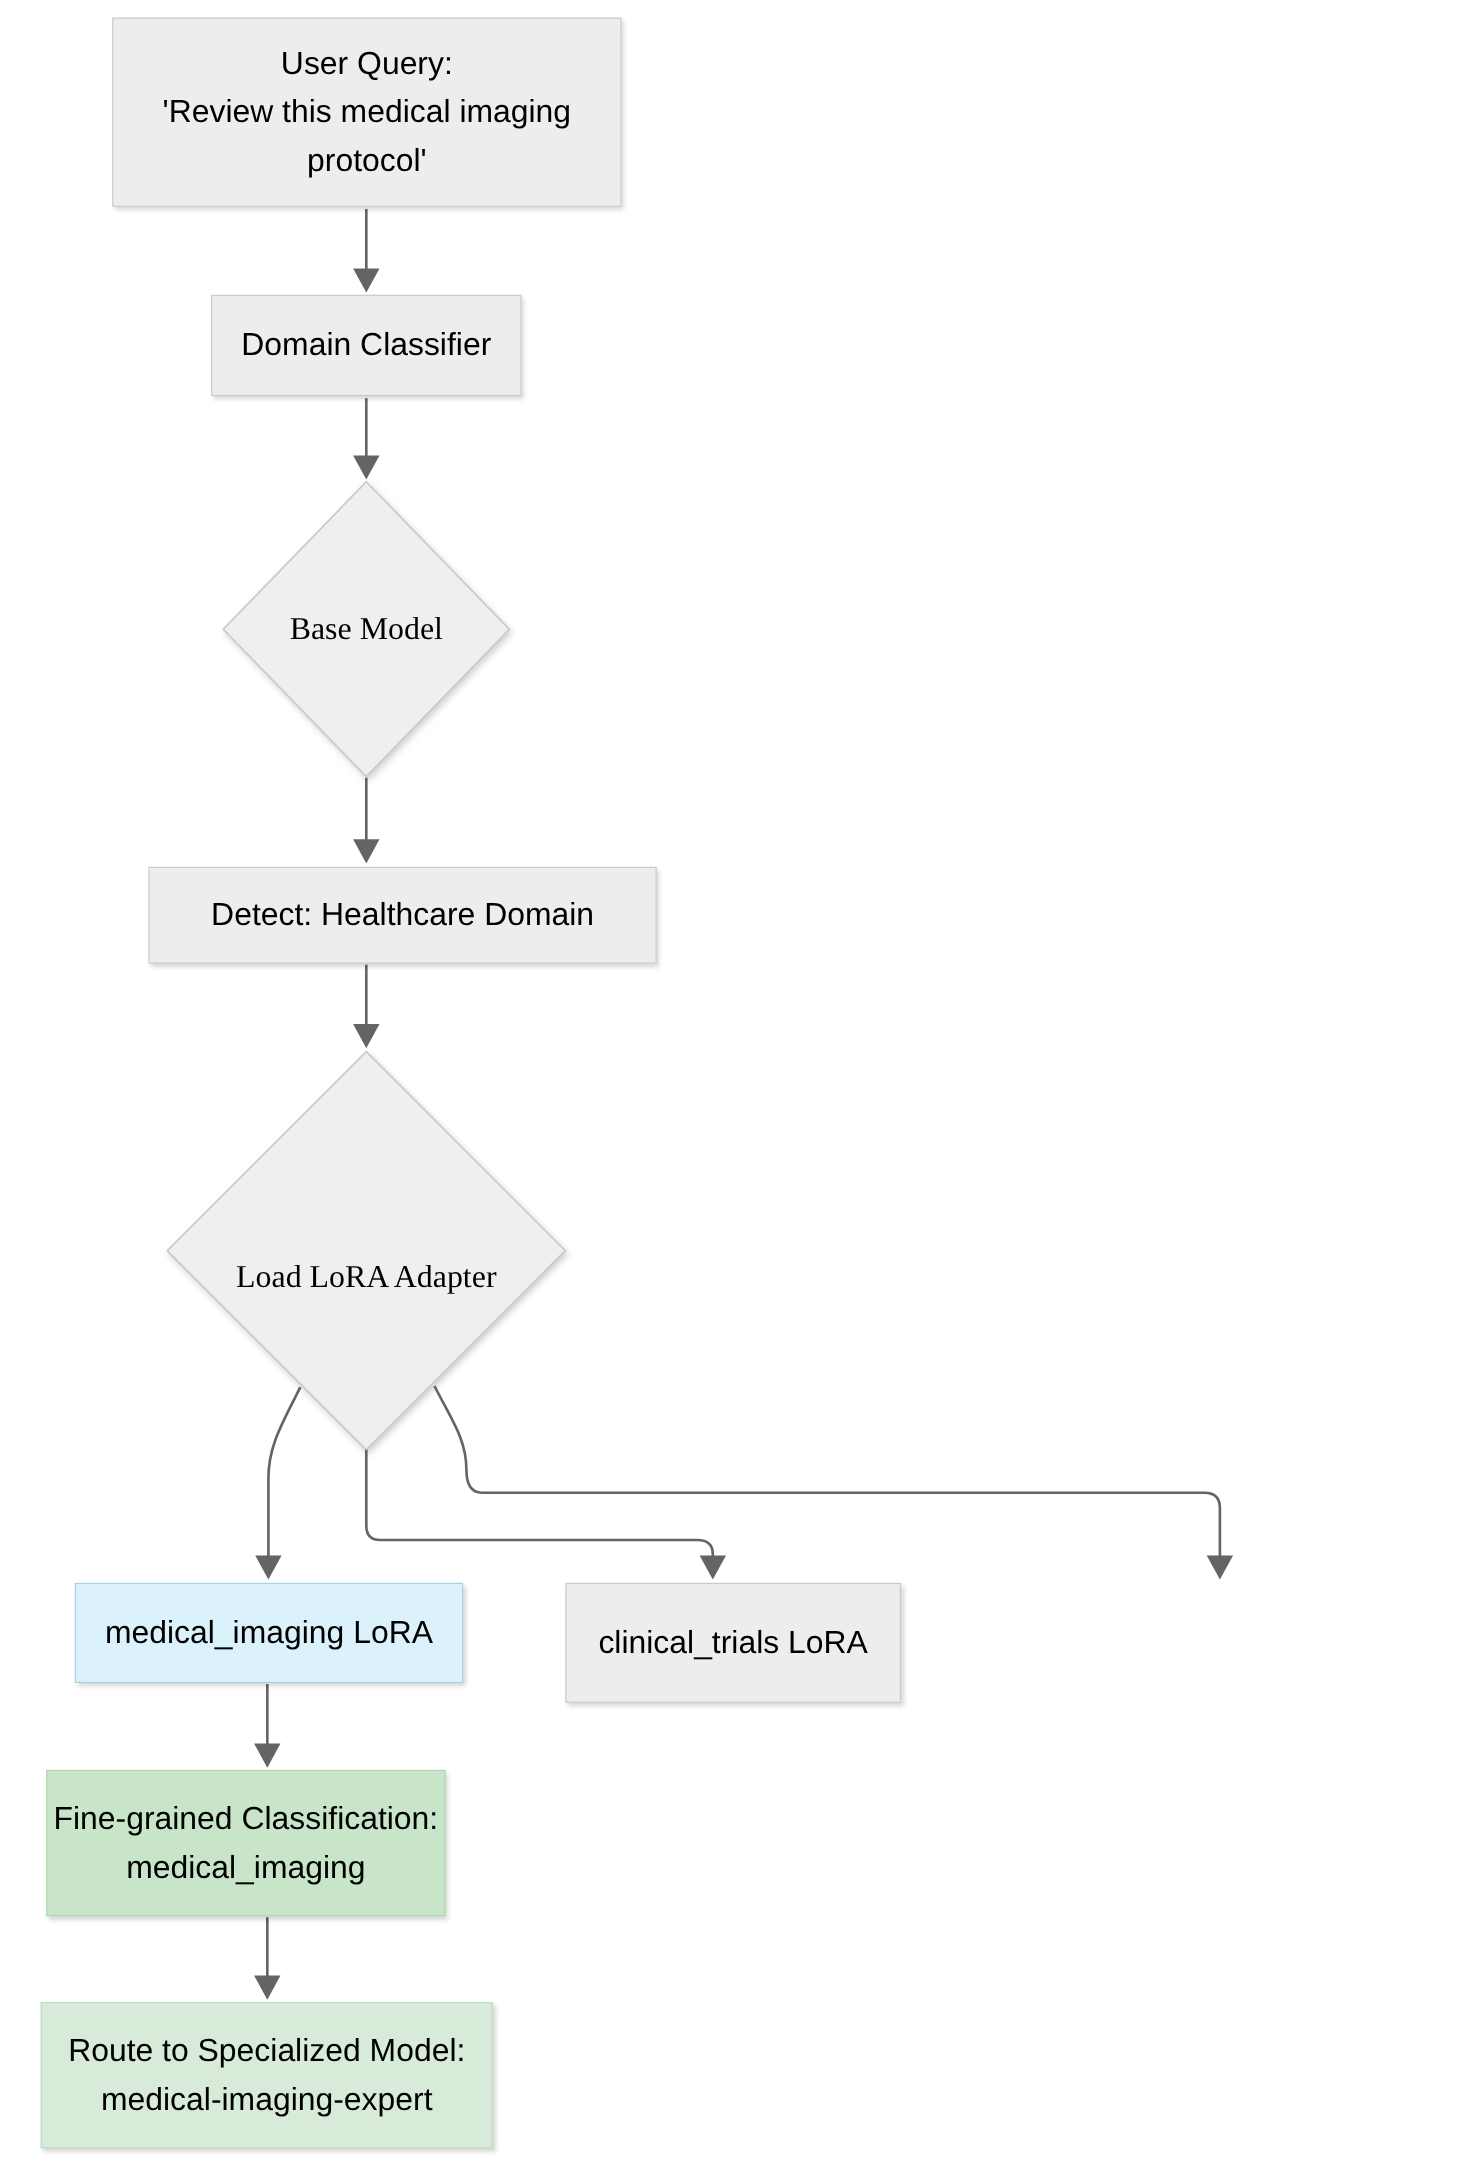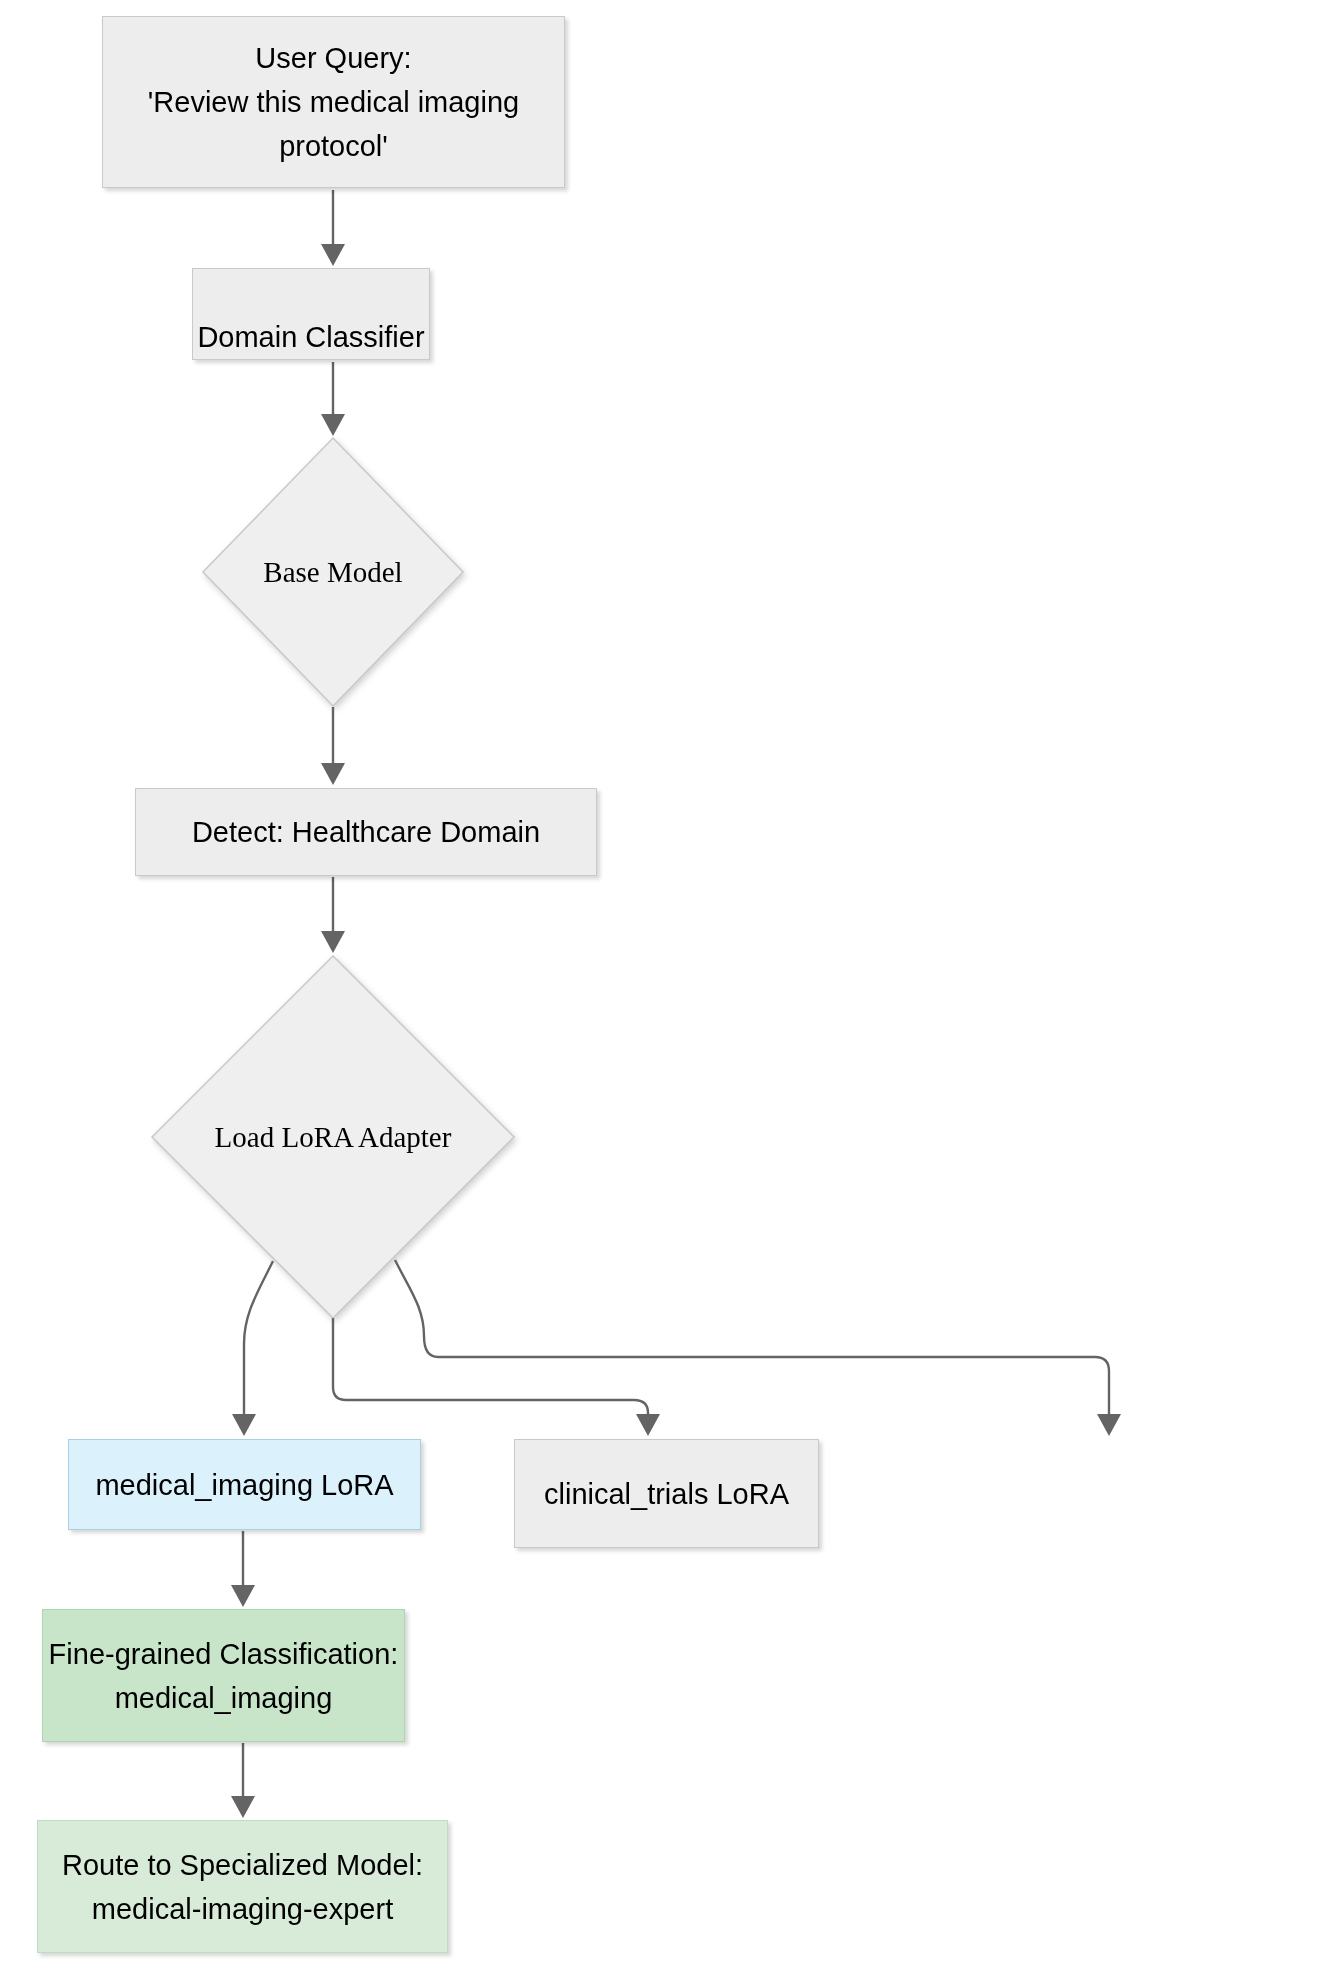--- a/index.html
+++ b/index.html
@@ -39,29 +39,29 @@
   .diamond-label{
     position:absolute;
     text-align:center;
     font-size:29px;
     line-height:44px;
     white-space:nowrap;
     font-family:Liberation Serif, serif;
   }
   
   #n-user-query{left:82px;top:16px;width:463px;height:172px;}
-  #n-domain-classifier{left:172px;top:268px;width:238px;height:92px;justify-content:flex-end;}
+  #n-domain-classifier{left:172px;top:268px;width:282px;height:92px;}
   #n-detect{left:115px;top:788px;width:462px;height:88px;}
   #n-medical{left:48px;top:1439px;width:353px;height:91px;}
   #n-clinical{left:494px;top:1439px;width:305px;height:109px;}
   #n-pharma{left:859px;top:1439px;width:440px;height:91px;}
   #n-fine{left:22px;top:1609px;width:363px;height:133px;}
   #n-route{left:17px;top:1820px;width:411px;height:133px;}
   #l-base-model{left:163px;top:550px;width:300px;height:44px;}
-  #l-load-lora{left:163px;top:1115px;width:300px;height:44px;}
+  #l-load-lora{left:163px;top:1139px;width:300px;height:44px;}
 </style>
 </head>
 <body>
 
 <div class="canvas">
 
   <svg class="layer" width="1331" height="1970" viewBox="0 0 1331 1970">
 
     <polygon class="diamond shape-shadow" points="313,438 443,572 313,706 183,572"></polygon>
     <polygon class="diamond shape-shadow" points="313,956 494,1137 313,1318 132,1137"></polygon>

